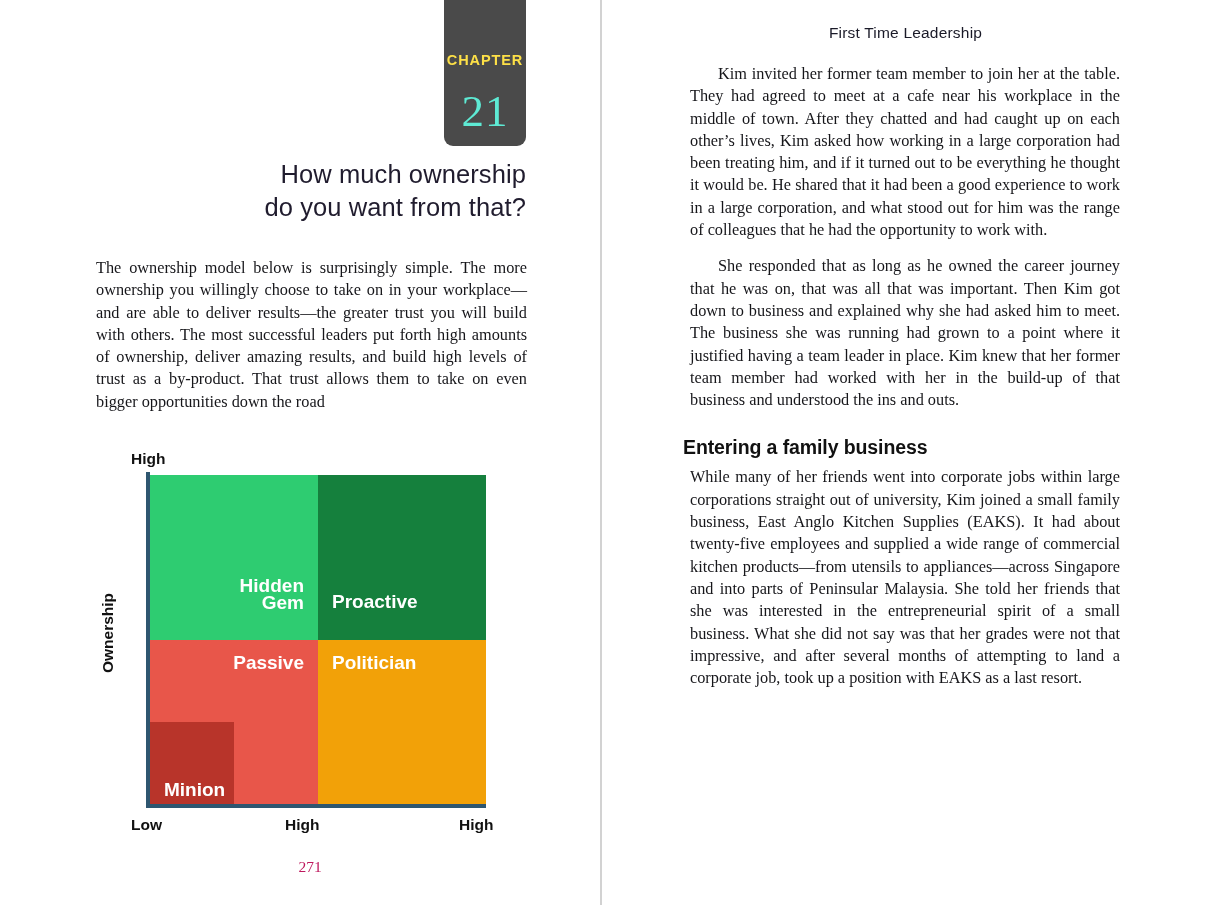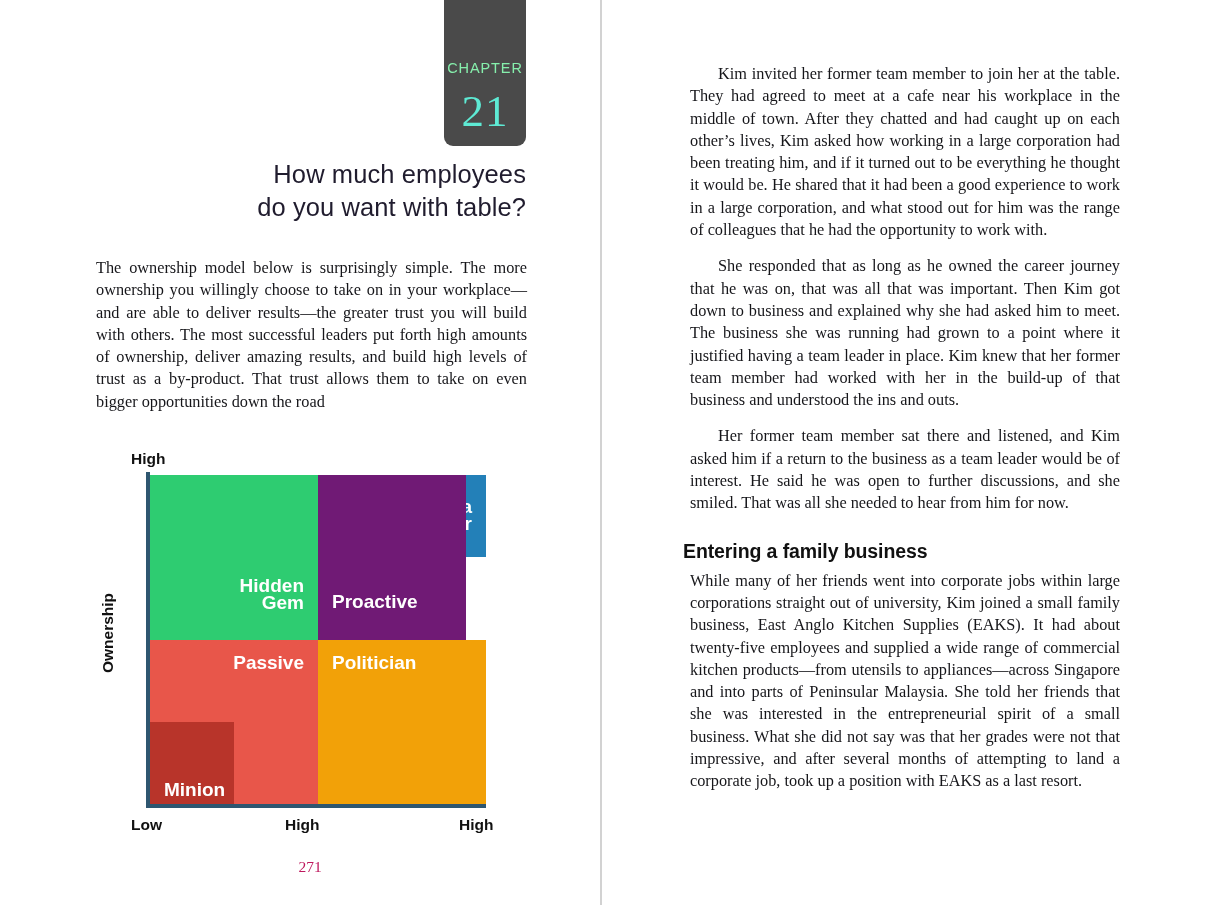--- a/index.html
+++ b/index.html
@@ -55,23 +55,24 @@
     flex-direction: column;
     align-items: center;
     justify-content: flex-end;
     padding-bottom: 12px;
     box-sizing: border-box;
   }
   .chapter-word {
     font-family: "Liberation Sans", sans-serif;
     font-size: 14.5px;
     letter-spacing: 0.9px;
-    color: #86efac;
+    color: #fde047;
     line-height: 1;
-    margin-bottom: 14px;
+    margin-bottom: 22px;
+    font-weight: bold;
   }
   .chapter-num {
     font-family: "Liberation Serif", serif;
     font-size: 45px;
     font-weight: 400;
     color: #5eead4;
     line-height: 1;
     letter-spacing: 1px;
   }
 
@@ -225,22 +226,22 @@
   <div class="gutter"></div>
 
   <div class="page page-left">
 
     <div class="chapter-badge">
       <div class="chapter-word">CHAPTER</div>
       <div class="chapter-num">21</div>
     </div>
 
     <div class="chapter-title">
-      <span>How much employees</span>
-      <span>do you want with table?</span>
+      <span>How much ownership</span>
+      <span>do you want from that?</span>
     </div>
 
     <div class="intro-para">The ownership model below is surprisingly simple. The more ownership you willingly choose to take on in your workplace—and are able to deliver results—the greater trust you will build with others. The most successful leaders put forth high amounts of ownership, deliver amazing results, and build high levels of trust as a by-product. That trust allows them to take on even bigger opportunities down the road</div>
 
     <div class="matrix-wrap">
 
       <div class="lbl lbl-high-y">High</div>
       <div class="lbl lbl-ownership">Ownership</div>
 
       <div class="axis-y"></div>
@@ -257,21 +258,21 @@
               <div>Hidden</div>
               <div>Gem</div>
             </div>
           </div>
           <div class="cell" style="left: 252px; top: 0px; width: 84px; height: 82.25px; background: rgb(35, 128, 184);">
             <div class="cell-text" style="right: 14px; top: 28%; text-align: right;">
               <div>Intra</div>
               <div>preneur</div>
             </div>
           </div>
-          <div class="cell" style="left: 168px; top: 0px; width: 148px; height: 164.5px; background: #701a75;">
+          <div class="cell" style="left: 168px; top: 0px; width: 168px; height: 164.5px; background: #15803d;">
             <div class="cell-text" style="left: 14px; top: 72%; text-align: left;">
               <div>Proactive</div>
             </div>
           </div>
           <div class="cell" style="left: 0px; top: 164.5px; width: 168px; height: 164.5px; background: rgb(232, 86, 74);">
             <div class="cell-text" style="right: 14px; top: 9%; text-align: right;">
               <div>Passive</div>
             </div>
           </div>
           <div class="cell" style="left: 168px; top: 164.5px; width: 168px; height: 164.5px; background: rgb(242, 161, 8);">
@@ -289,24 +290,24 @@
       <div class="lbl lbl-low-x">Low</div>
       <div class="lbl lbl-trust">High</div>
       <div class="lbl lbl-high-x">High</div>
     </div>
 
     <div class="folio folio-left">271</div>
   </div>
 
   <div class="page page-right">
 
+    <div class="running-head">First Time Leadership</div>
 
     <div class="rp-body" id="right-body">
         <p>Kim invited her former team member to join her at the table. They had agreed to meet at a cafe near his workplace in the middle of town. After they chatted and had caught up on each other’s lives, Kim asked how working in a large corporation had been treating him, and if it turned out to be everything he thought it would be. He shared that it had been a good experience to work in a large corporation, and what stood out for him was the range of colleagues that he had the opportunity to work with.</p>
         <p>She responded that as long as he owned the career journey that he was on, that was all that was important. Then Kim got down to business and explained why she had asked him to meet. The business she was running had grown to a point where it justified having a team leader in place. Kim knew that her former team member had worked with her in the build-up of that business and understood the ins and outs.</p>
-        <p>Her former team member sat there and listened, and Kim asked him if a return to the business as a team leader would be of interest. He said he was open to further discussions, and she smiled. That was all she needed to hear from him for now.</p>
         <div class="section-head">Entering a family business</div>
         <p class="noindent">While many of her friends went into corporate jobs within large corporations straight out of university, Kim joined a small family business, East Anglo Kitchen Supplies (EAKS). It had about twenty-five employees and supplied a wide range of commercial kitchen products—from utensils to appliances—across Singapore and into parts of Peninsular Malaysia. She told her friends that she was interested in the entrepreneurial spirit of a small business. What she did not say was that her grades were not that impressive, and after several months of attempting to land a corporate job, took up a position with EAKS as a last resort.</p>
       </div>
 
   </div>
 
 </div>
 
 </body></html>

